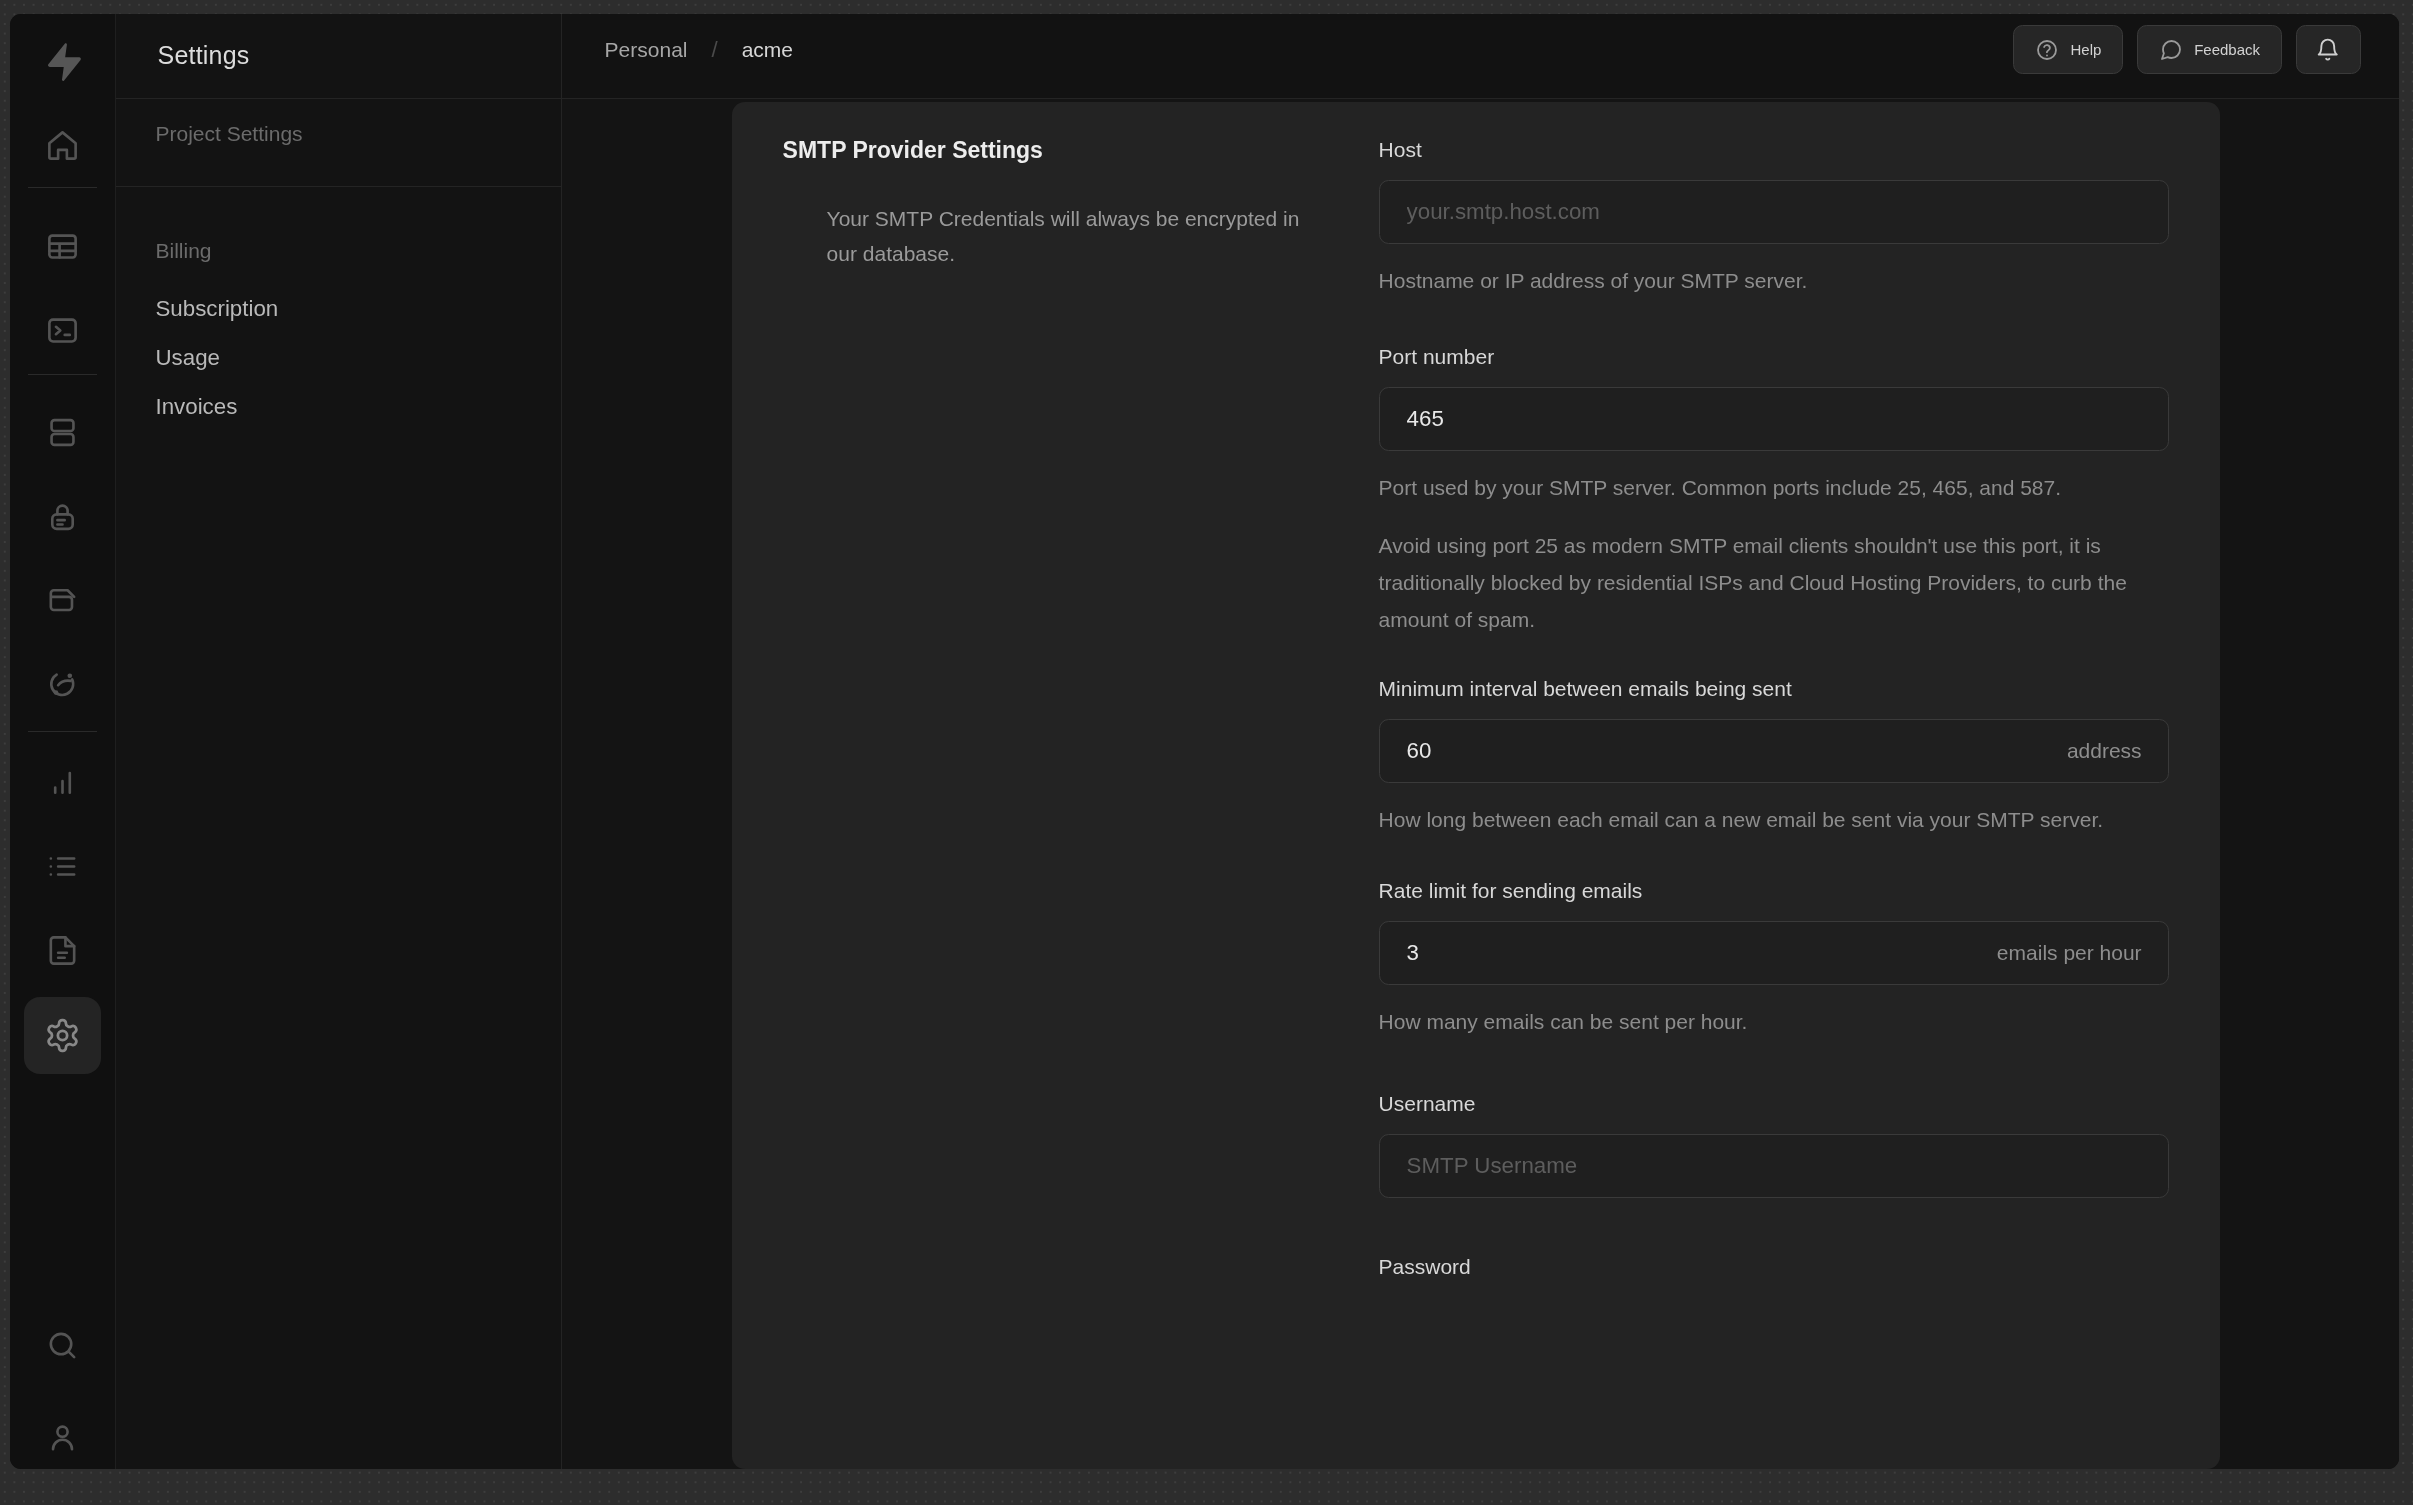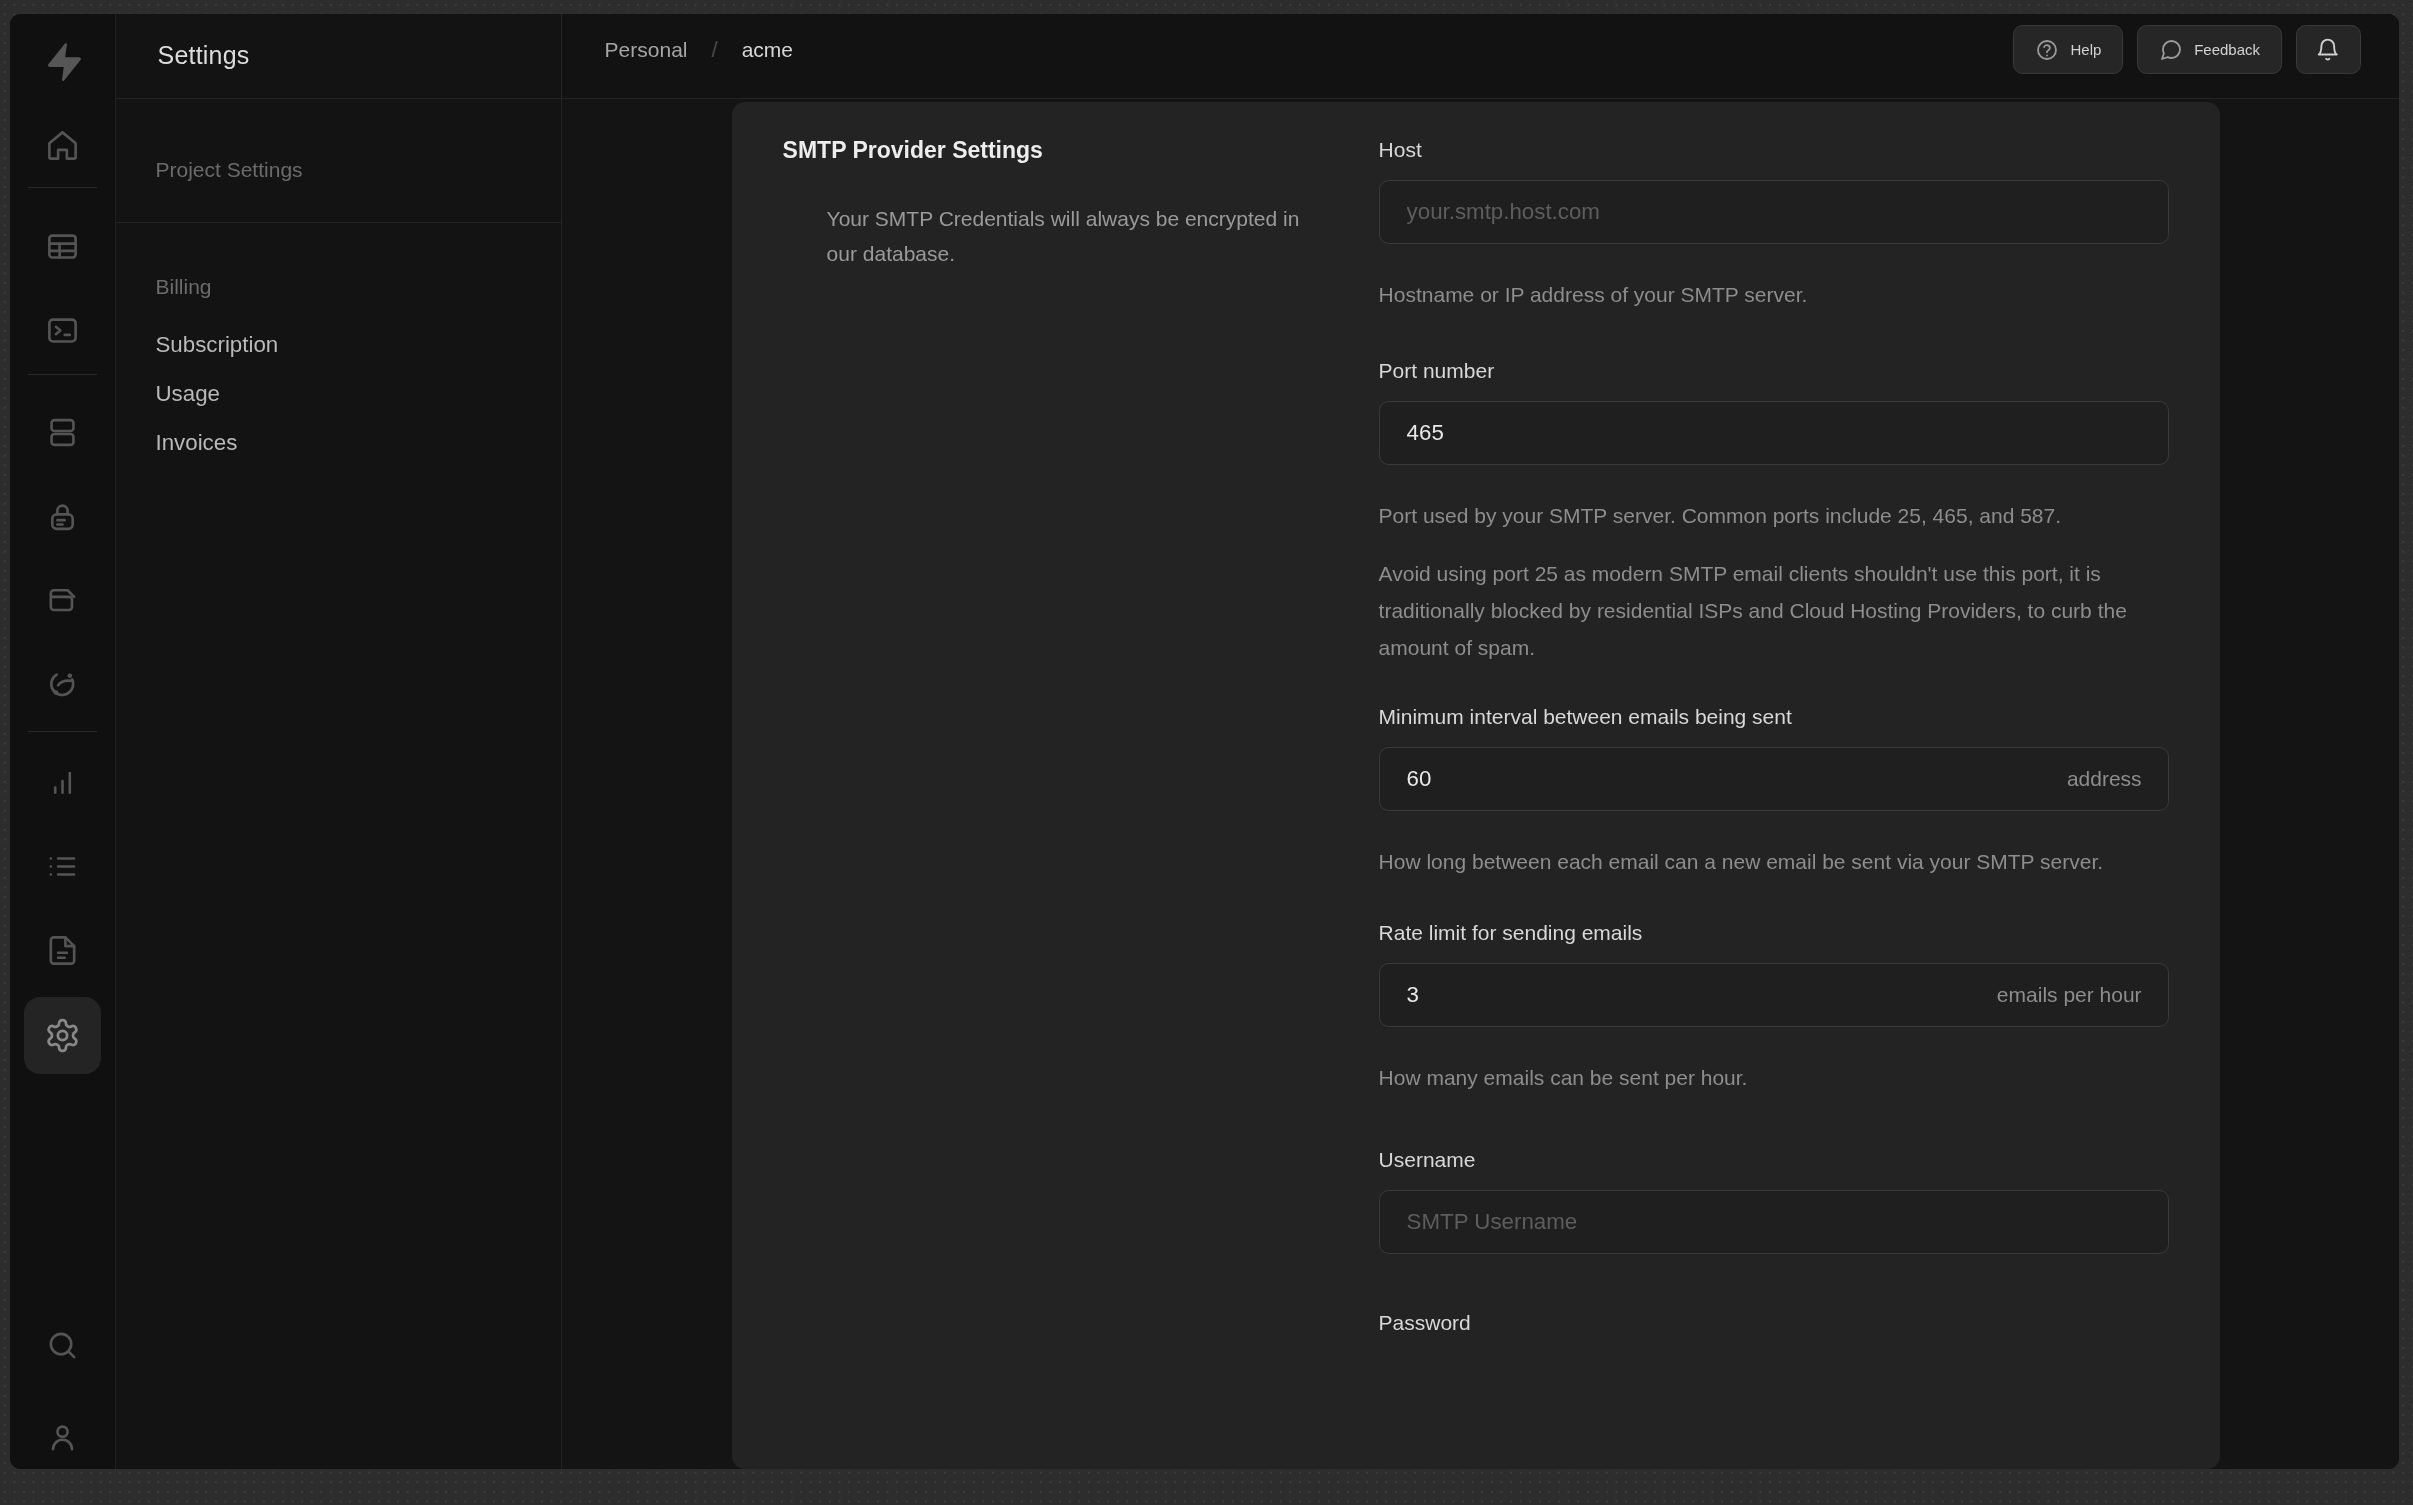--- a/index.html
+++ b/index.html
@@ -35,21 +35,21 @@
   .mt42{margin-top:34px}.mt36{margin-top:29px}.mt30{margin-top:24px}.mt32{margin-top:25.5px}
   .mb17{margin-bottom:13.6px}.mt71{margin-top:57px}
 
   
   .sidebar{ width:446px; flex:none; background:#131313; border-right:0.8px solid #242424;
     display:flex; flex-direction:column; }
   .sidebar-header{ height:85px; flex:none; border-bottom:0.8px solid #242424;
     display:flex; align-items:center; padding-left:42px; }
   .sidebar-title{ font-size:25px; color:#dcdcdc; letter-spacing:0.2px; }
   .nav{ padding:0 21.5px; }
-  .nav-heading{ margin-top:58px; padding-left:18.4px; font-size:21px; color:#6b6b6b; height:25.5px; line-height:25.5px; }
+  .nav-heading{ margin-top:22px; padding-left:18.4px; font-size:21px; color:#6b6b6b; height:25.5px; line-height:25.5px; }
   .nav-heading.billing{ margin-top:51px; }
   .nav-list{ list-style:none; margin-top:21px; }
   .nav-item{ height:49px; display:flex; align-items:center; padding-left:18.4px;
     font-size:22.3px; color:#b9b9b9; border-radius:8px; cursor:pointer; }
   .nav-item.active{ background:#262626; color:#fafafa; font-weight:bold; }
   .nav-badge{ margin-left:17.6px; font-size:16px; letter-spacing:0.8px; color:#525252; }
   .nav-divider{ height:0.8px; background:#242424; margin:40px -21.5px 0 -21.5px; }
 
   
   .main{ flex:1; display:flex; flex-direction:column; background:#141414; min-width:0; }
@@ -78,21 +78,21 @@
   .field-label{ font-size:21px; color:#d8d8d8; height:25.5px; line-height:25.5px; }
   .input-wrap{ position:relative; margin-top:17.6px; }
   .text-input{
     width:100%; height:64px; background:#1f1f1f; border:0.8px solid #3a3a3a; border-radius:9.6px;
     padding:0 176px 0 27px; font-size:22.3px; color:#e8e8e8; outline:none;
     font-family:"Liberation Sans","DejaVu Sans",sans-serif;
   }
   .text-input::placeholder{ color:#5d5d5d; }
   .input-suffix{ position:absolute; right:27px; top:50%; transform:translateY(-50%);
     font-size:21px; color:#8d8d8d; pointer-events:none; }
-  .helper{ margin-top:32px; font-size:21px; line-height:37px; color:#8d8d8d; }
+  .helper{ margin-top:18px; font-size:21px; line-height:37px; color:#8d8d8d; }
   .helper + .helper{ margin-top:21px; }
   .g2{ margin-top:45px; } .g3{ margin-top:38px; } .g4{ margin-top:40px; }
   .g5{ margin-top:51px; } .g6{ margin-top:56px; }
   .eye-btn{ position:absolute; right:9.6px; top:9.6px; width:59px; height:45px;
     background:#2d2d2d; border:0.8px solid #454545; border-radius:8px;
     display:flex; align-items:center; justify-content:center; cursor:pointer; }
   .eye-btn svg{ width:24px; height:24px; color:#e3e3e3; }
 </style>
 </head>
 <body>

